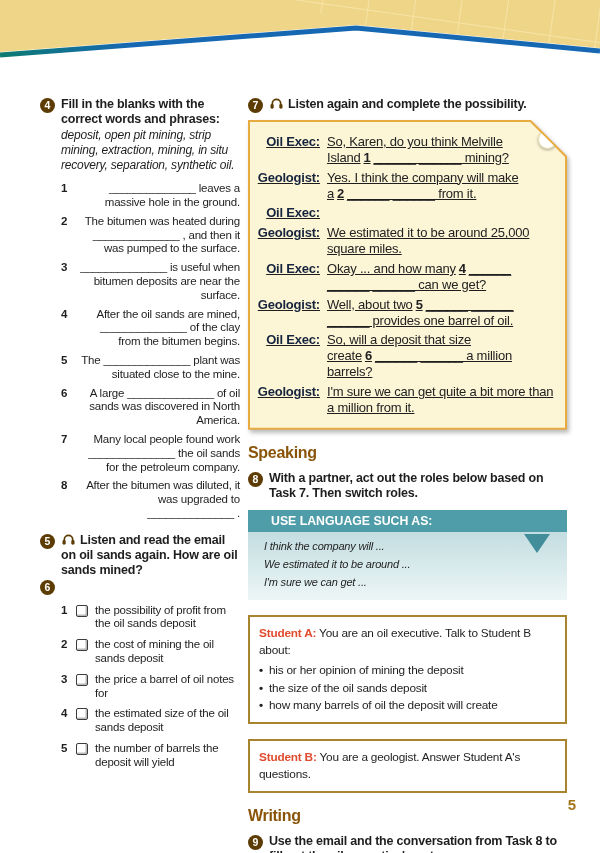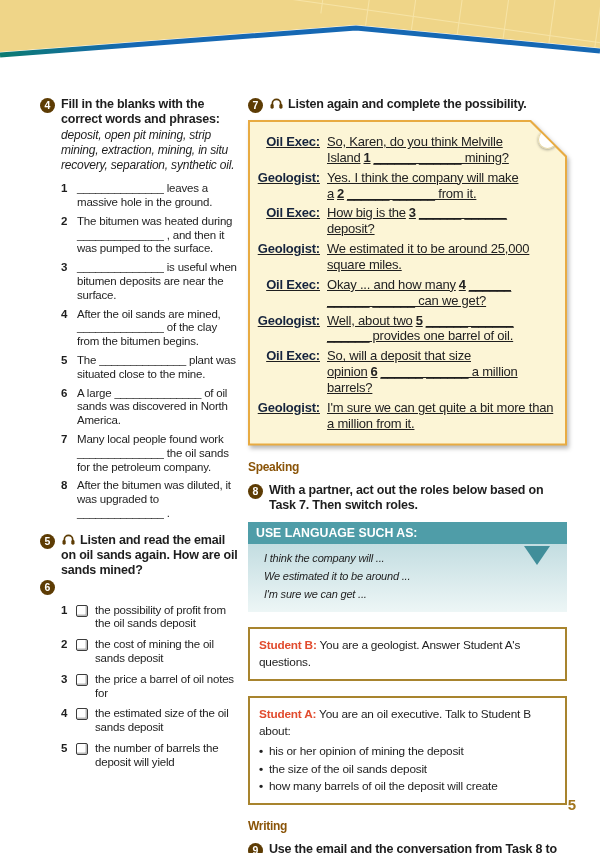--- a/index.html
+++ b/index.html
@@ -23,25 +23,25 @@
     letter-spacing:0;
   }
   .ttext { font-size:12.5px; font-weight:bold; line-height:1.22; }
   .phones { width:15px; height:12px; margin:0 4px -1px 0; }
   .phrases { font-weight:normal; font-style:italic; font-size:12px; }
 
   
   .numlist { margin:9px 0 0 21px; }
   .numitem { display:flex; font-size:11.5px; line-height:1.2; margin-bottom:5px; }
   .numitem .n { flex:0 0 16px; font-weight:bold; }
-  .numitem .t { flex:1; }
+  .numitem .t { flex:1;text-align:right; }
 
   .t5 { margin-top:12px; }
 
-  .sec-head { font-size:12px; font-weight:bold; color:#8a5408; margin:14px 0 9px; letter-spacing:-0.3px; }
+  .sec-head { font-size:16px; font-weight:bold; color:#8a5408; margin:14px 0 9px; letter-spacing:-0.3px; }
 
   
   .chklist { margin:9px 0 0 21px; }
   .chkitem { display:flex; font-size:11.5px; line-height:1.2; margin-bottom:7px; }
   .chkitem .n { flex:0 0 15px; font-weight:bold; }
   .chkbox {
     flex:0 0 10px; width:10px; height:10px; margin:1px 7px 0 0;
     border:1.5px solid #3c3c3c; border-radius:2px; background:#fff;
     box-shadow:inset -1.5px -1.5px 0 #b9b9b9;
   }
@@ -63,21 +63,21 @@
     border-radius:50%; background:#fff;
     box-shadow:0 1px 3px rgba(0,0,0,0.35), inset 0 0 0 1px #e6d9a8;
   }
   .dlg-row { display:flex; font-size:13px; line-height:1.22; margin-bottom:4px;text-decoration:underline; }
   .dlg-speaker { flex:0 0 64px; text-align:right; font-weight:bold; color:#16243d; margin-right:7px; }
   .dlg-text { flex:1; color:#222; }
   .dlg-num { font-weight:bold; margin:0 3px; }
 
   
   .ul-box { margin-top:9px; position:relative; }
-  .ul-head { background:#4f9da8; color:#fff; font-weight:bold; font-size:12.3px; padding:4px 8px; letter-spacing:0; }
+  .ul-head { background:#4f9da8; color:#fff; font-weight:bold; font-size:12.3px; padding:4px 23px; letter-spacing:0; }
   .ul-body { background:linear-gradient(180deg,#c3dde1,#edf6f6); padding:8px 0 6px 16px; }
   .ul-line { font-style:italic; font-size:11px; margin-bottom:6px; color:#1f1f1f; }
   .ul-tri {
     position:absolute; right:17px; top:24px; width:0; height:0;
     border-left:13px solid transparent; border-right:13px solid transparent;
     border-top:19px solid #418e9a;
   }
 
   
   .stu-box { border:2px solid #a8842e; background:#fff; padding:8px 9px; margin-top:15px;
@@ -227,37 +227,36 @@
           <div class="dlg-row">
               <span class="dlg-speaker">Oil Exec:</span>
               <span class="dlg-text"><span>So, Karen, do you think Melville Island</span><span class="dlg-num">1</span><span>______ ______ mining?</span></span>
             </div>
           <div class="dlg-row">
               <span class="dlg-speaker">Geologist:</span>
               <span class="dlg-text"><span>Yes. I think the company will make a</span><span class="dlg-num">2</span><span>______ ______ from it.</span></span>
             </div>
           <div class="dlg-row">
               <span class="dlg-speaker">Oil Exec:</span>
-              <span class="dlg-text"><span>How big is the</span><span class="dlg-num">3</span><span>______ ______ deposit?</span></span>
             </div>
           <div class="dlg-row">
               <span class="dlg-speaker">Geologist:</span>
               <span class="dlg-text"><span>We estimated it to be around 25,000 square miles.</span><span class="dlg-num"></span><span></span></span>
             </div>
           <div class="dlg-row">
               <span class="dlg-speaker">Oil Exec:</span>
               <span class="dlg-text"><span>Okay ... and how many</span><span class="dlg-num">4</span><span>______ ______ ______ can we get?</span></span>
             </div>
           <div class="dlg-row">
               <span class="dlg-speaker">Geologist:</span>
               <span class="dlg-text"><span>Well, about two</span><span class="dlg-num">5</span><span>______ ______ ______ provides one barrel of oil.</span></span>
             </div>
           <div class="dlg-row">
               <span class="dlg-speaker">Oil Exec:</span>
-              <span class="dlg-text"><span>So, will a deposit that size opinion</span><span class="dlg-num">6</span><span>______ ______ a million barrels?</span></span>
+              <span class="dlg-text"><span>So, will a deposit that size create</span><span class="dlg-num">6</span><span>______ ______ a million barrels?</span></span>
             </div>
           <div class="dlg-row">
               <span class="dlg-speaker">Geologist:</span>
               <span class="dlg-text"><span>I'm sure we can get quite a bit more than a million from it.</span><span class="dlg-num"></span><span></span></span>
             </div>
         </div>
       </div>
     </div>
 
     <h2 class="sec-head">Speaking</h2>
@@ -268,41 +267,41 @@
     </div>
 
     <div class="ul-box">
       <div class="ul-head">USE LANGUAGE SUCH AS:</div>
       <div class="ul-body">
         <div class="ul-line">I think the company will ...</div>
         <div class="ul-line">We estimated it to be around ...</div>
         <div class="ul-line">I'm sure we can get ...</div>
       </div>
       <div class="ul-tri"></div>
-    </div>
-
-    <div class="stu-box">
-      <span class="stu-label">Student B:</span> <span>You are a geologist. Answer Student A's questions.</span>
     </div>
 
     <div class="stu-box">
       <div><span class="stu-label">Student A:</span> <span>You are an oil executive. Talk to Student B about:</span></div>
       <div class="stu-bullets">
         <div class="stu-bullet">
             <span>his or her opinion of mining the deposit</span>
           </div>
         <div class="stu-bullet">
             <span>the size of the oil sands deposit</span>
           </div>
         <div class="stu-bullet">
             <span>how many barrels of oil the deposit will create</span>
           </div>
       </div>
     </div>
 
+    <div class="stu-box">
+      <span class="stu-label">Student B:</span> <span>You are a geologist. Answer Student A's questions.</span>
+    </div>
+
     <h2 class="sec-head">Writing</h2>
 
     <div class="task">
       <span class="tnum">9</span>
       <div class="ttext"><span>Use the email and the conversation from Task 8 to fill out the oil executive's notes.</span></div>
     </div>
 
     <div class="notes">
       <div class="notes-head">Notes on Omey Island</div>
 

